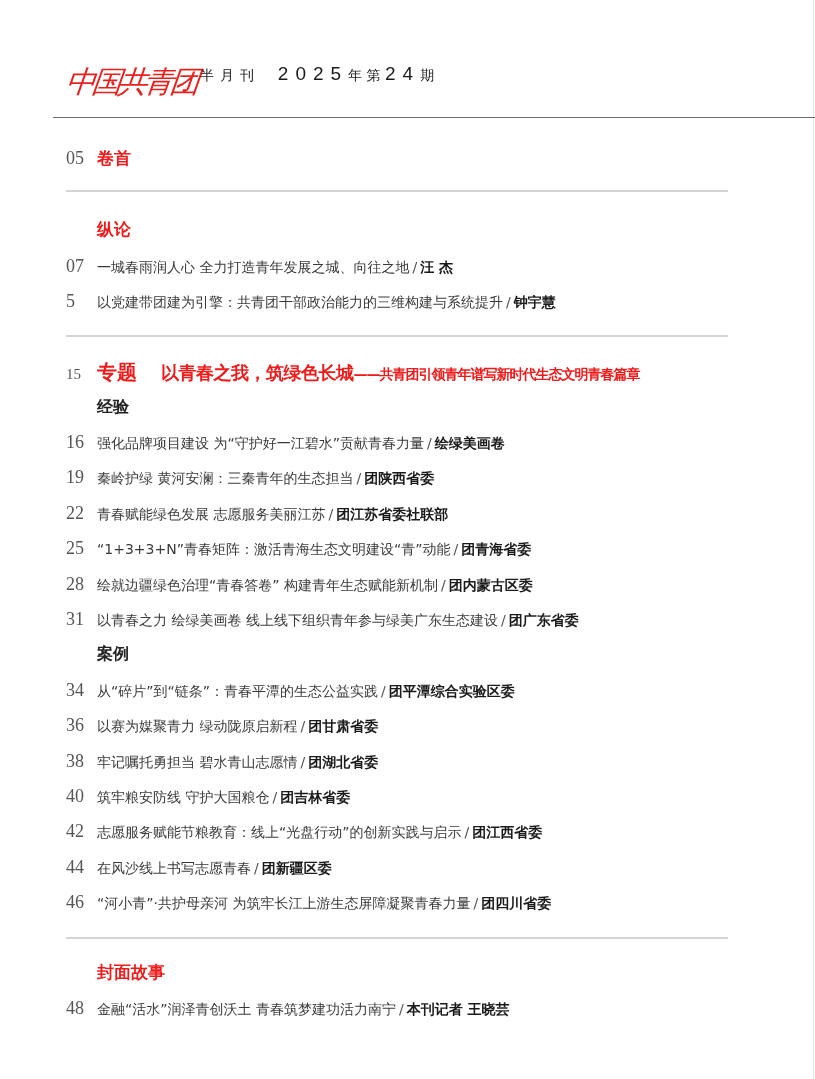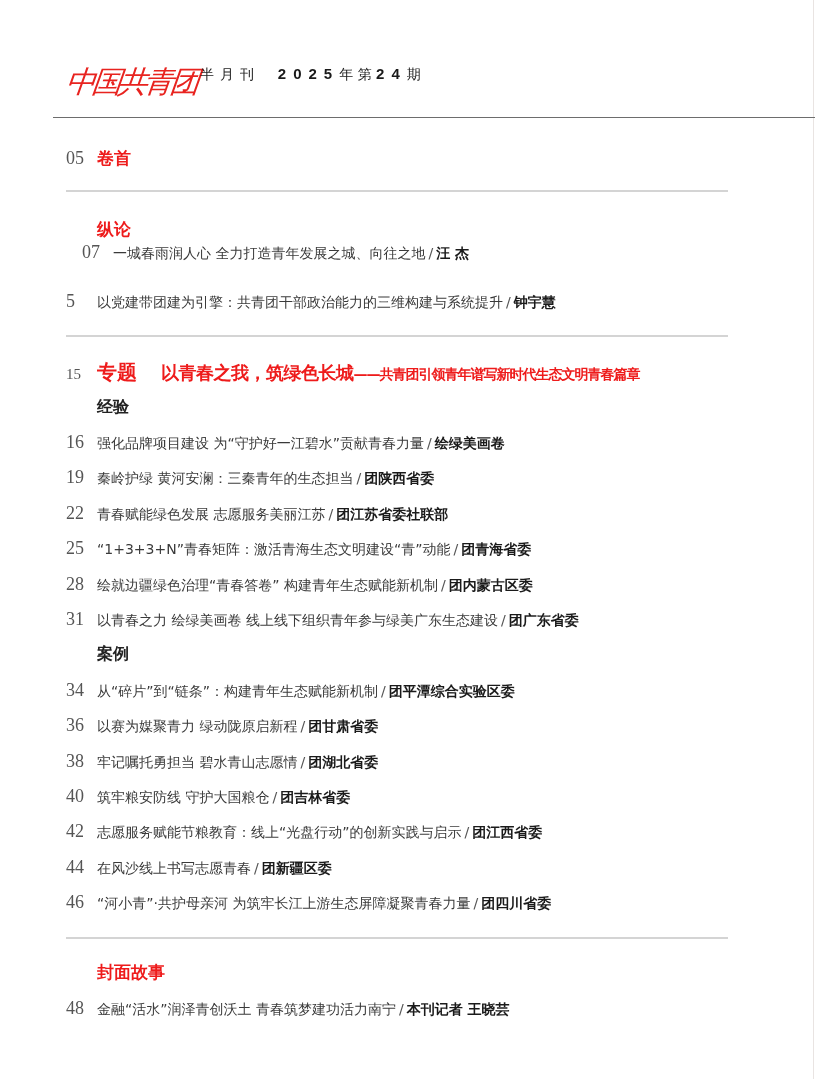--- a/index.html
+++ b/index.html
@@ -9,21 +9,21 @@
   }
   .right-edge { position: absolute; top: 0; right: 1px; width: 1px; height: 1079px; background: #e9e4e2; }
   .header { position: absolute; left: 66px; top: 60px; height: 48px; }
   .logo {
     position: absolute; left: 0; top: 2px; width: 108px; height: 40px;
     font-family: "DejaVu Serif", serif; color: #e8231f; font-size: 30px; font-style: italic;
     letter-spacing: -4px; line-height: 40px; white-space: nowrap; transform: skewX(-6deg);
   }
   .masthead { position: absolute; left: 134px; top: 3px; font-size: 14px; color: #1a1a1a; line-height: 21px; white-space: nowrap; }
   .masthead .row { display: block; }
-  .masthead b { font-family: "Liberation Sans", sans-serif; font-weight: bold; font-size: 15px; letter-spacing: 1px; }
+  .masthead b { font-family: "Liberation Sans", sans-serif; font-weight: normal; font-size: 19px; letter-spacing: 1px; }
   .masthead .spaced { letter-spacing: 6px; }
   .masthead .wide b { letter-spacing: 7px; }
   .header-rule { position: absolute; left: 53px; top: 117px; width: 762px; height: 1px; background: #6d6d6d; }
 
   .toc { position: absolute; left: 66px; top: 0; width: 662px; }
   .line { position: absolute; left: 0; white-space: nowrap; font-size: 14px; line-height: 20px; color: #444; }
   .num { display: inline-block; width: 31px; font-family: Liberation Serif, serif; font-size: 18px; color: #555; }
   .num.serif { font-family: "Liberation Serif", serif; font-size: 15px; }
   .title { color: #3a3a3a; font-size: 14px; }
   .sep { color: #555; margin: 0 3px; }
@@ -54,21 +54,21 @@
 <div class="toc">
 
   <div class="line" style="top:148px;">
     <span class="num">05</span><span class="red-head">卷首</span>
   </div>
   <div class="divider" style="top:190px;"></div>
 
   <div class="line" style="top:219px;">
     <span class="num"></span><span class="red-head">纵论</span>
   </div>
-  <div class="line" style="top:242px;margin-left:16px;">
+  <div class="line" style="top:256px;">
     <span class="num">07</span><span class="title">一城春雨润人心 全力打造青年发展之城、向往之地</span><span class="sep">/</span><span class="author">汪  杰</span>
   </div>
   <div class="line" style="top:291px;">
     <span class="num">5</span><span class="title">以党建带团建为引擎：共青团干部政治能力的三维构建与系统提升</span><span class="sep">/</span><span class="author">钟宇慧</span>
   </div>
   <div class="divider" style="top:335px;"></div>
 
   <div class="line" style="top:362px;">
     <span class="num serif">15</span><span class="special-label">专题</span><span class="special-main">以青春之我，筑绿色长城</span><span class="special-sub">——</span><span class="special-sub">共青团引领青年谱写新时代生态文明青春篇章</span>
   </div>
@@ -88,21 +88,21 @@
   </div>
   <div class="line" style="top:574px;">
     <span class="num">28</span><span class="title">绘就边疆绿色治理“青春答卷” 构建青年生态赋能新机制</span><span class="sep">/</span><span class="author">团内蒙古区委</span>
   </div>
   <div class="line" style="top:609px;">
     <span class="num">31</span><span class="title">以青春之力 绘绿美画卷 线上线下组织青年参与绿美广东生态建设</span><span class="sep">/</span><span class="author">团广东省委</span>
   </div>
 
   <div class="black-head" style="top:644px;">案例</div>
   <div class="line" style="top:680px;">
-    <span class="num">34</span><span class="title">从“碎片”到“链条”：构建青年生态赋能新机制</span><span class="sep">/</span><span class="author">团平潭综合实验区委</span>
+    <span class="num">34</span><span class="title">从“碎片”到“链条”：青春平潭的生态公益实践</span><span class="sep">/</span><span class="author">团平潭综合实验区委</span>
   </div>
   <div class="line" style="top:715px;">
     <span class="num">36</span><span class="title">以赛为媒聚青力 绿动陇原启新程</span><span class="sep">/</span><span class="author">团甘肃省委</span>
   </div>
   <div class="line" style="top:751px;">
     <span class="num">38</span><span class="title">牢记嘱托勇担当 碧水青山志愿情</span><span class="sep">/</span><span class="author">团湖北省委</span>
   </div>
   <div class="line" style="top:786px;">
     <span class="num">40</span><span class="title">筑牢粮安防线 守护大国粮仓</span><span class="sep">/</span><span class="author">团吉林省委</span>
   </div>

